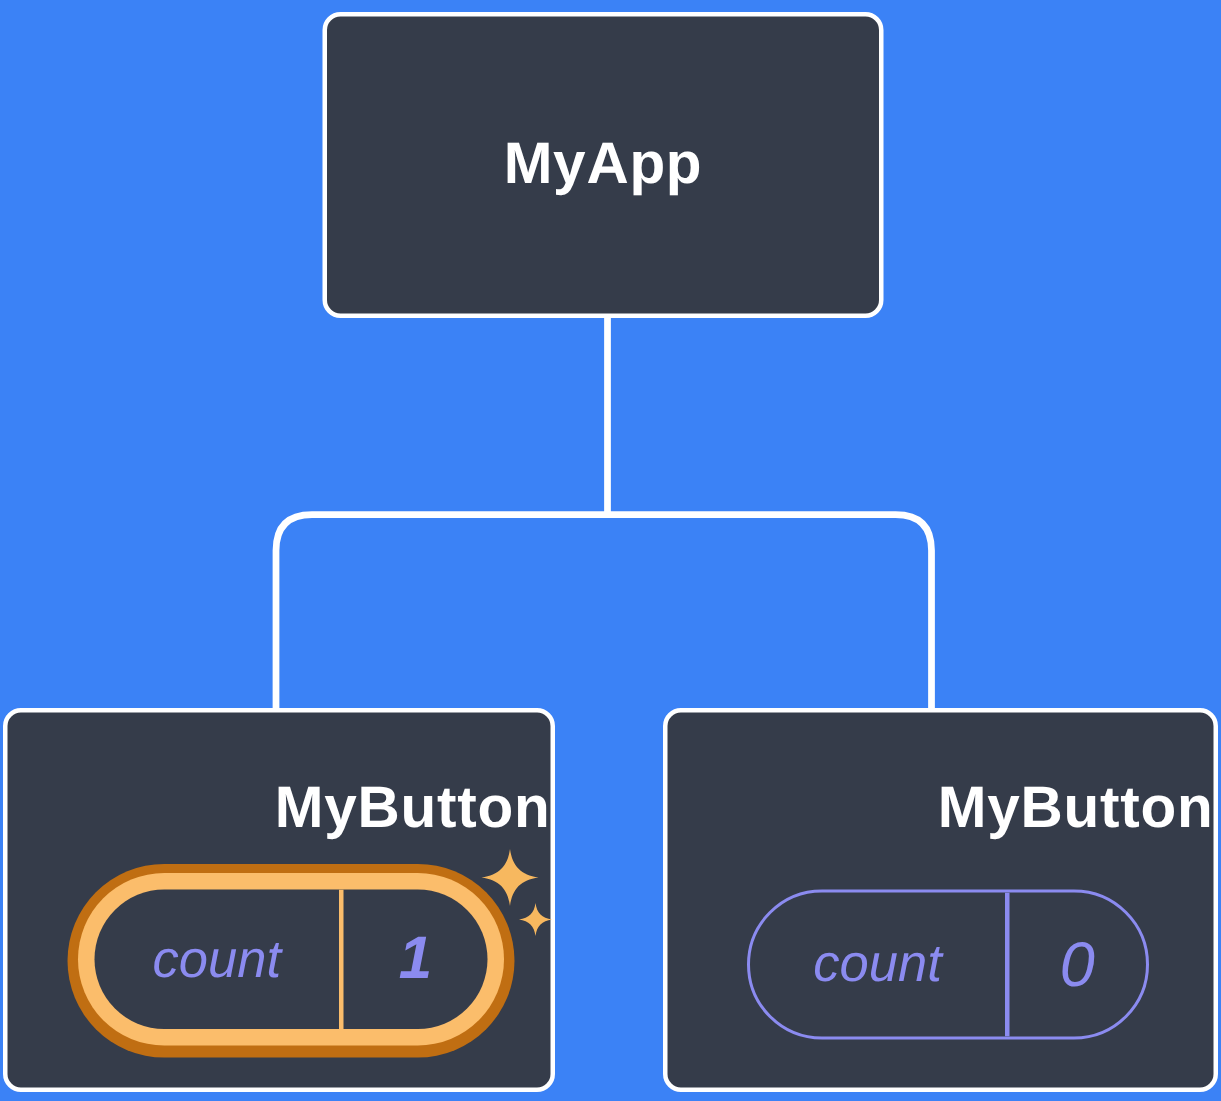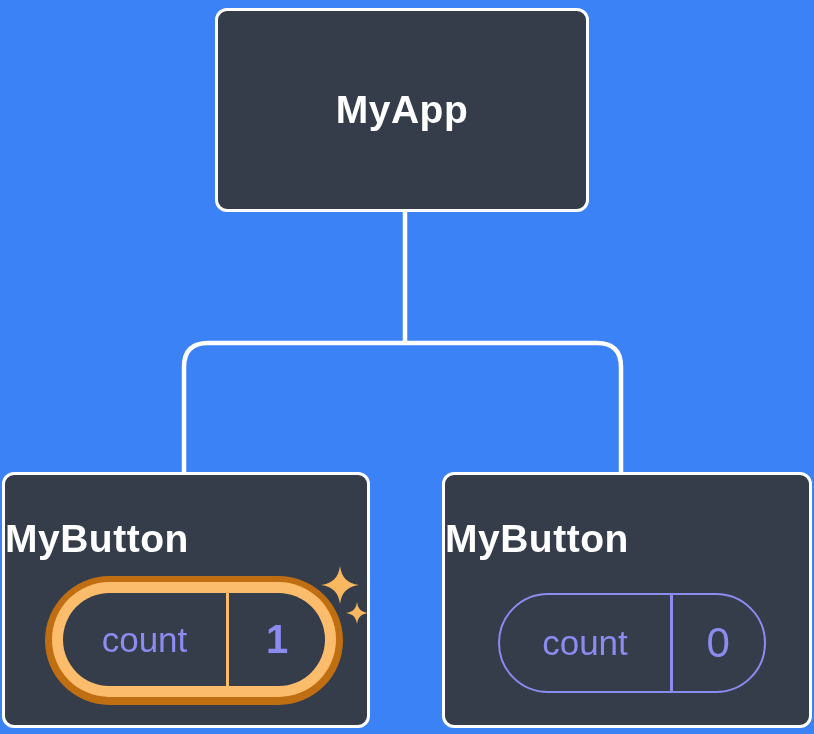--- a/index.html
+++ b/index.html
@@ -35,21 +35,21 @@
   .node-child-right { left: 442px; top: 472px; width: 370px; height: 256px; }
   .node-label {
     color: #FFFFFF;
     font-size: 39px;
     font-weight: 600;
     letter-spacing: 0.5px;
     white-space: nowrap;
   }
   .child-label {
     position: absolute; left: 0; top: 42px;
-    width: 100%; text-align: left;
+    width: 100%; text-align: right;
   }
   
   .pill-glow-outer {
     position: absolute; left: 40px; top: 101px;
     width: 298px; height: 129px;
     box-sizing: border-box;
     background: #C06E12;
     border-radius: 999px;
     padding: 6px 7px 8px 7px;
   }
@@ -72,21 +72,21 @@
   .pill-plain {
     position: absolute; left: 53px; top: 118px;
     width: 268px; height: 100px;
     box-sizing: border-box;
     border: 2.5px solid #8B8BF0;
     border-radius: 999px;
     display: flex; align-items: stretch;
     overflow: hidden;
   }
   .pill-cell {
-    display: flex; align-items: center; justify-content: center;
+    display: flex; align-items: center; justify-content: center; font-style: italic;
   }
   .pill-key-cell   { width: 163px; }
   .pill-value-cell { flex: 1; }
   .pill-plain .pill-key-cell { width: 170px; }
   .pill-key {
     color: #8B8BF0;
     font-size: 35px;
     font-weight: 400;
   }
   .pill-value {

